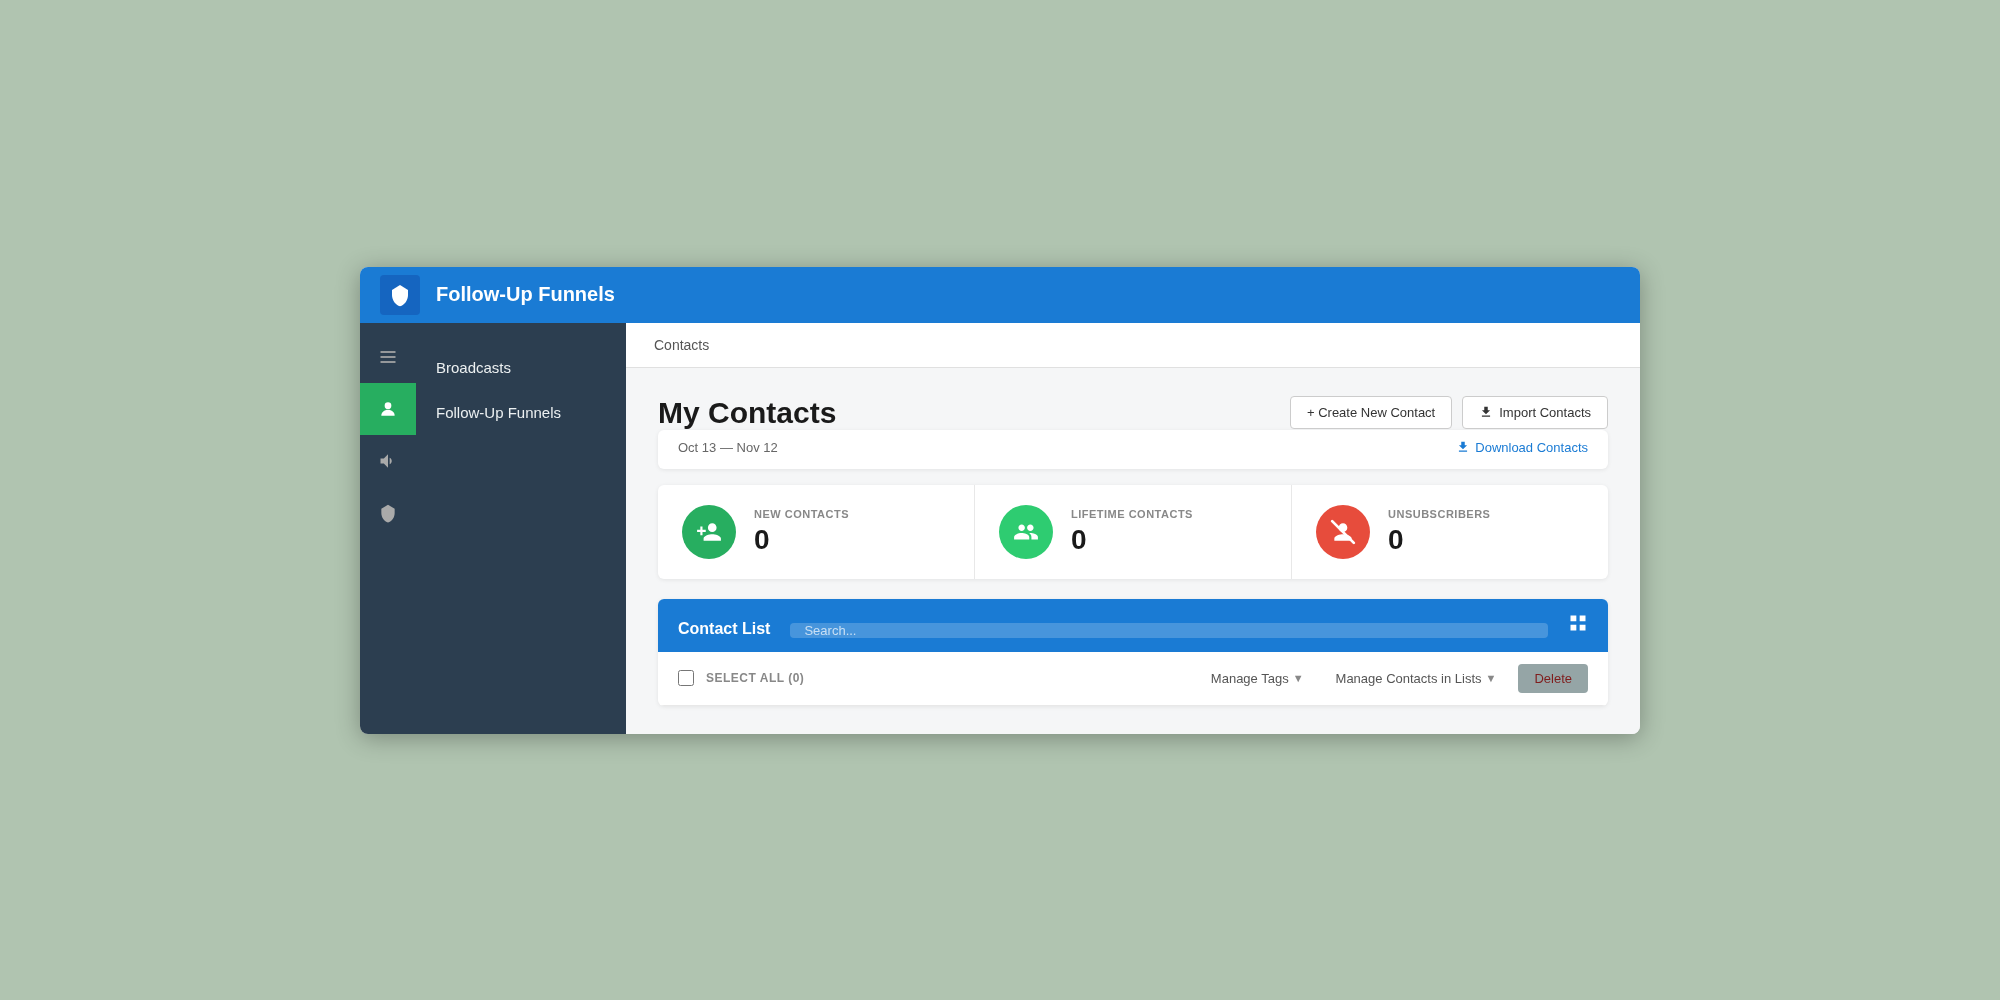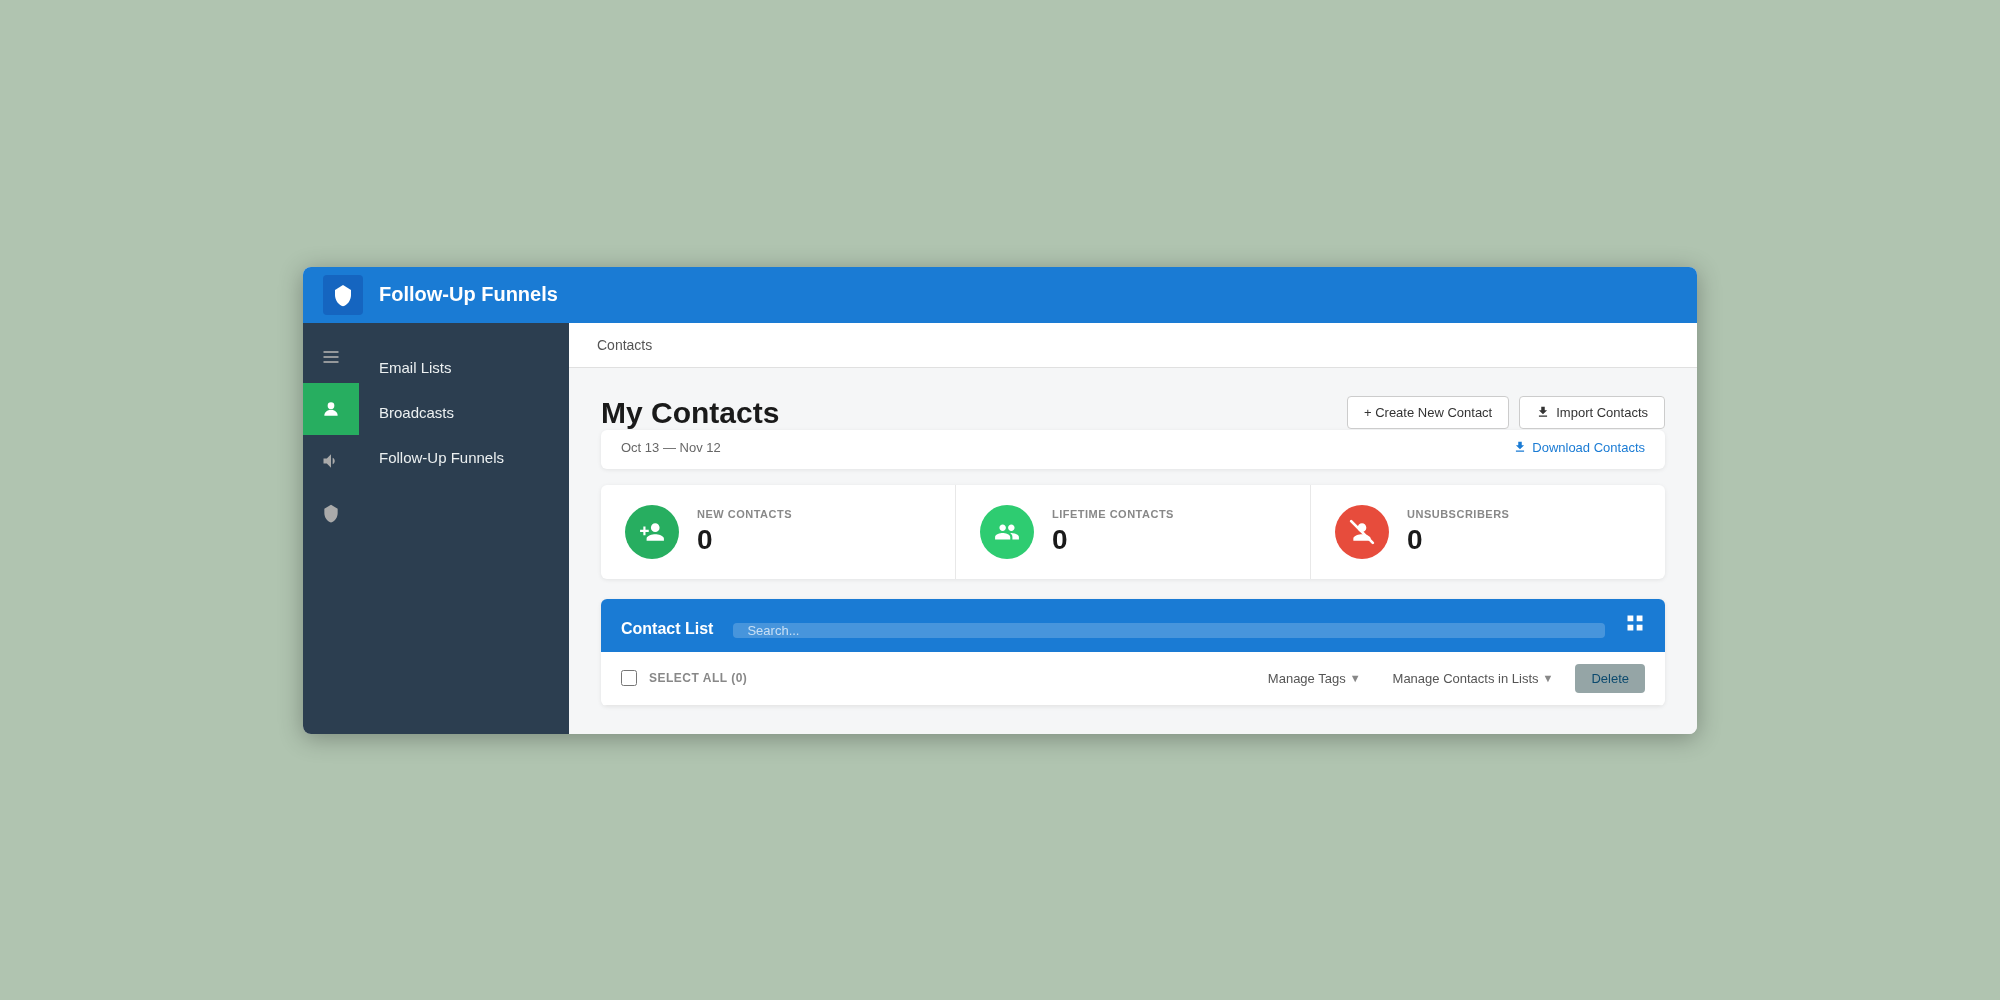--- a/index.html
+++ b/index.html
@@ -5,21 +5,21 @@
     * { box-sizing: border-box; margin: 0; padding: 0; }
     body {
       background: #b0c4b0;
       display: flex;
       justify-content: center;
       align-items: center;
       min-height: 100vh;
       font-family: -apple-system, BlinkMacSystemFont, 'Segoe UI', Arial, sans-serif;
     }
     .browser-window {
-      width: 1394px;
+      width: 1280px;
       background: #f0f0f0;
       border-radius: 8px;
       overflow: hidden;
       box-shadow: 0 4px 24px rgba(0,0,0,0.3);
     }
     
     .top-bar {
       background: #1a7bd4;
       height: 56px;
       display: flex;
@@ -316,21 +316,21 @@
       font-size: 13px;
       color: #555;
       cursor: pointer;
       display: flex;
       align-items: center;
       gap: 4px;
       padding: 6px 10px;
     }
     .delete-btn {
       background: #95a5a6;
-      color: #0c4a6e;
+      color: #7f1d1d;
       border: none;
       border-radius: 4px;
       padding: 7px 16px;
       font-size: 13px;
       cursor: pointer;
     }
     
     .chevron-icon { font-size: 11px; color: #888; }
   </style>
 </head>
@@ -371,21 +371,20 @@
       </div>
       <div class="sidebar-icon-item">
         <svg width="20" height="20" viewBox="0 0 24 24" fill="currentColor">
           <path d="M12 2L4 7v5c0 5.25 3.5 10.15 8 11.35C16.5 22.15 20 17.25 20 12V7L12 2z"></path>
         </svg>
       </div>
     </div>
 
     <div class="sidebar-menu">
       <div class="sidebar-section-header"></div>
-      <div class="sidebar-menu-item">Email Lists</div>
       <div class="sidebar-menu-item">Broadcasts</div>
       <div class="sidebar-menu-item">Follow-Up Funnels</div>
     </div>
 
     <div class="content-area">
 
       <div class="contacts-bar">
         <span>Contacts</span>
       </div>
 

